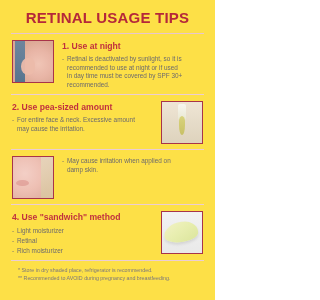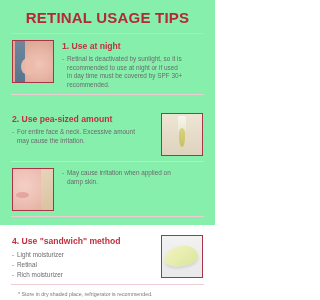--- a/index.html
+++ b/index.html
@@ -3,23 +3,23 @@
 <meta charset="utf-8">
 <style>
   * { box-sizing: border-box; margin: 0; padding: 0; }
   html, body {
     width: 215px; height: 300px;
     background: #ffffff;
     font-family: "Liberation Sans", sans-serif;
     overflow: hidden;
   }
   .page {
-    width: 215px; height: 225px;
+    width: 215px; height: 300px;
     position: relative;
-    background: #86efac;
+    background: #fde047;
     padding: 0 10px;
   }
 
   
   .title {
     text-align: center;
     color: #b5283a;
     font-weight: bold;
     font-size: 15px;
     letter-spacing: 0.2px;
@@ -35,21 +35,21 @@
   }
   .rule.top { background: #e8c6ce; }
 
   
   .section {
     display: flex;
     align-items: flex-start;
     padding: 6px 2px 5px 2px;
     min-height: 54px;
   }
-  .section.reverse { flex-direction: row-reverse; margin-top: 12px; }
+  .section.reverse { flex-direction: row-reverse; }
 
   .thumb {
     width: 42px;
     height: 43px;
     flex: 0 0 42px;
     border: 1px solid #a83449;
     position: relative;
     overflow: hidden;
     background: #e9cfc4;
   }

